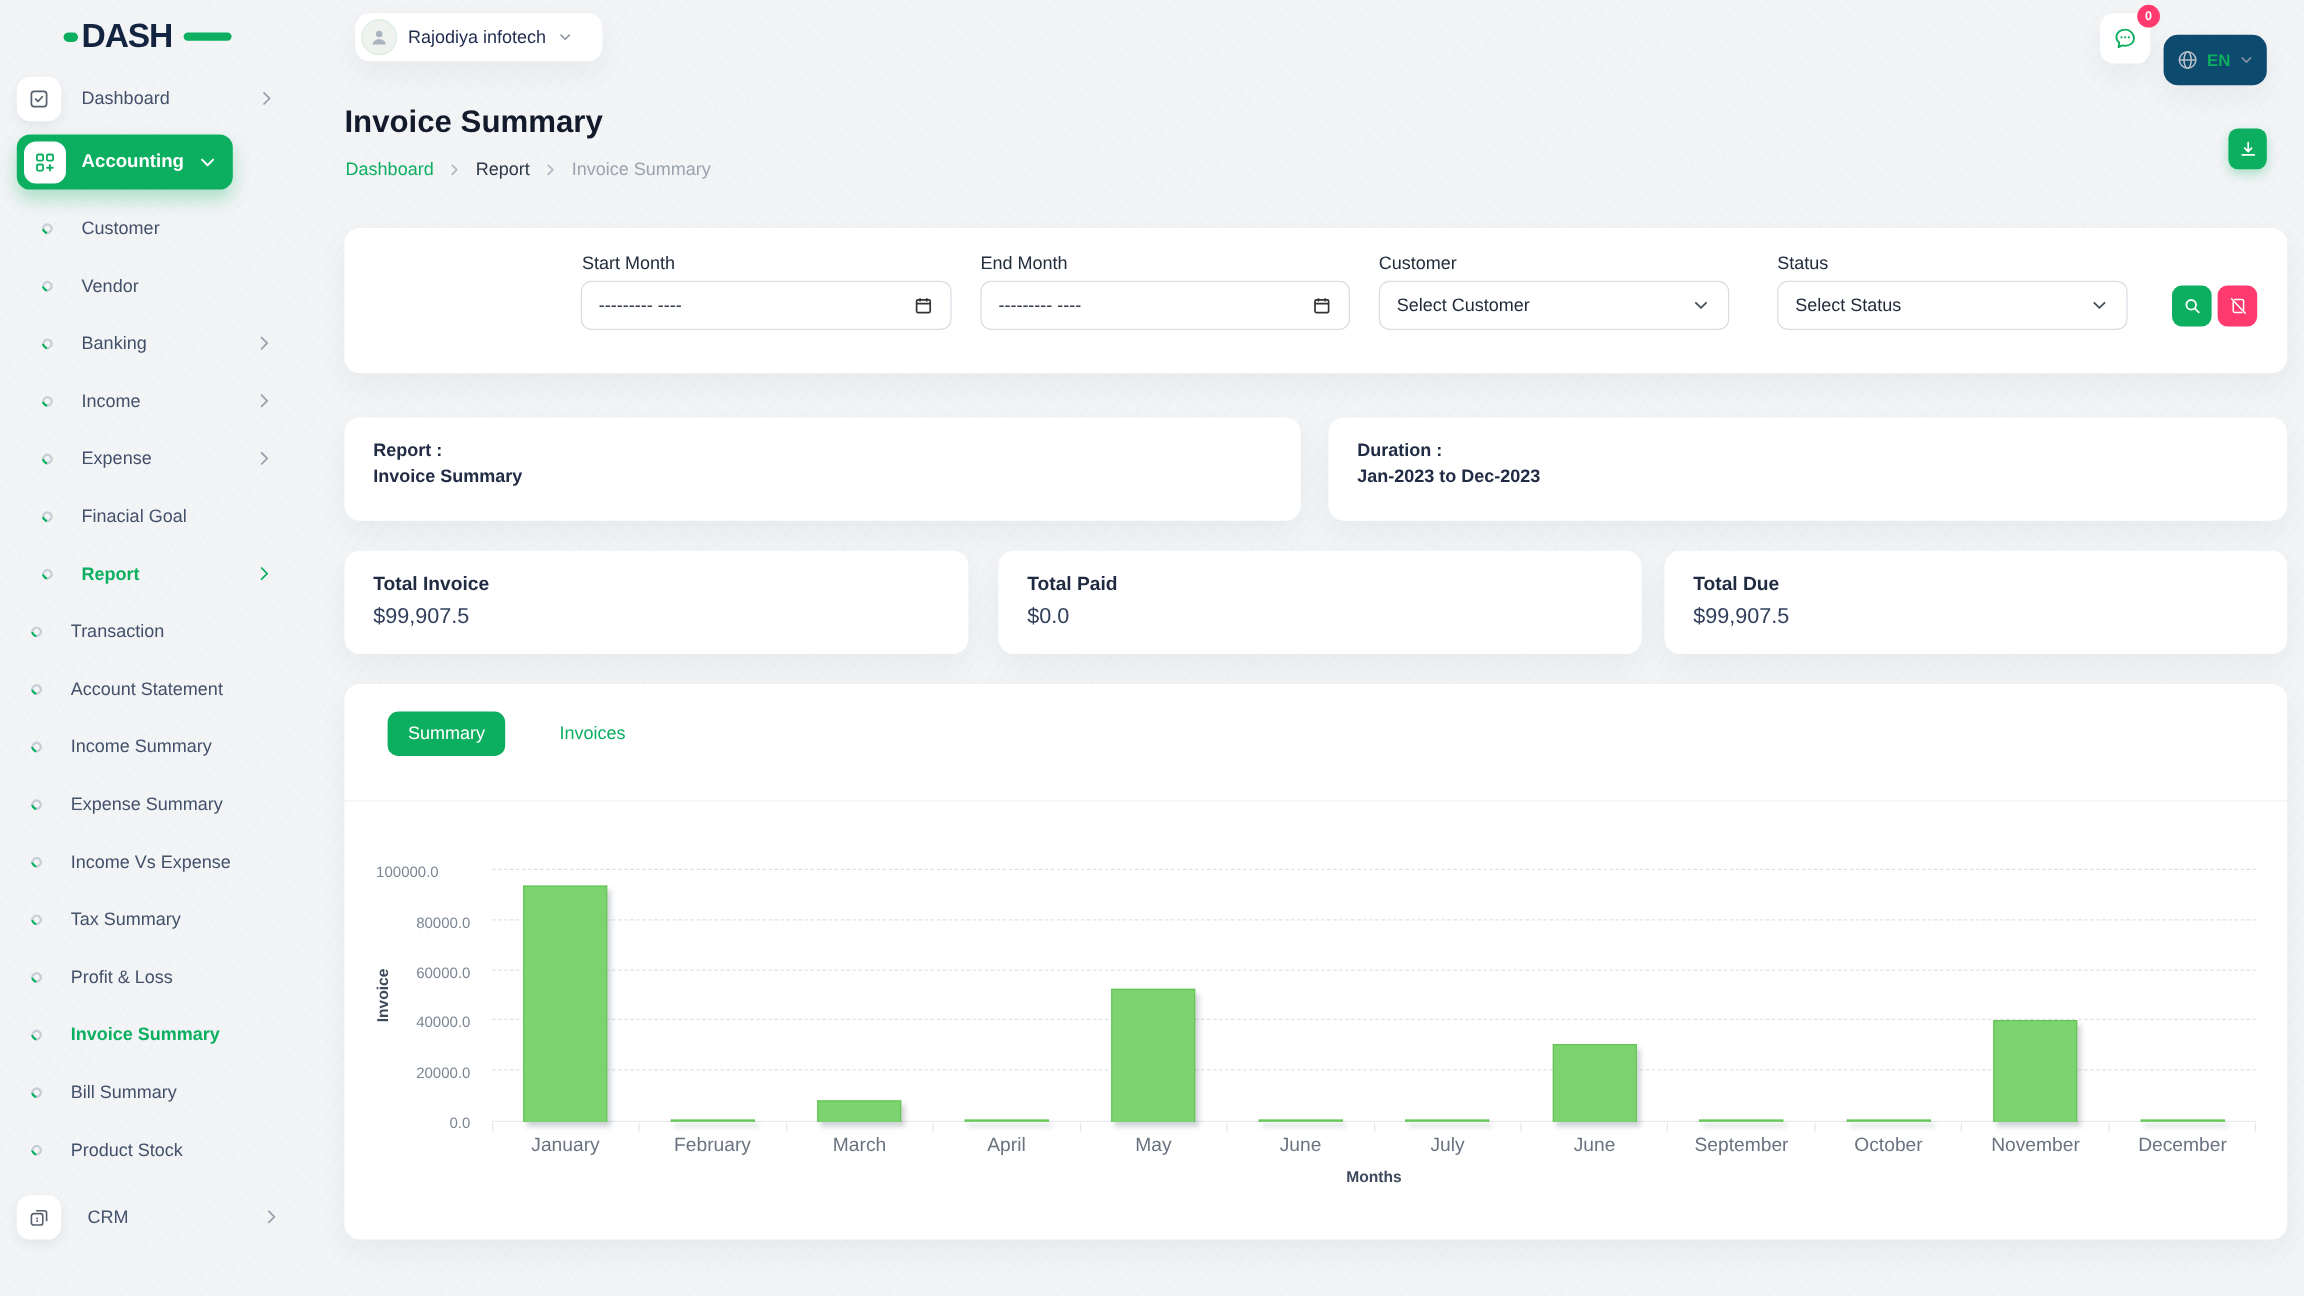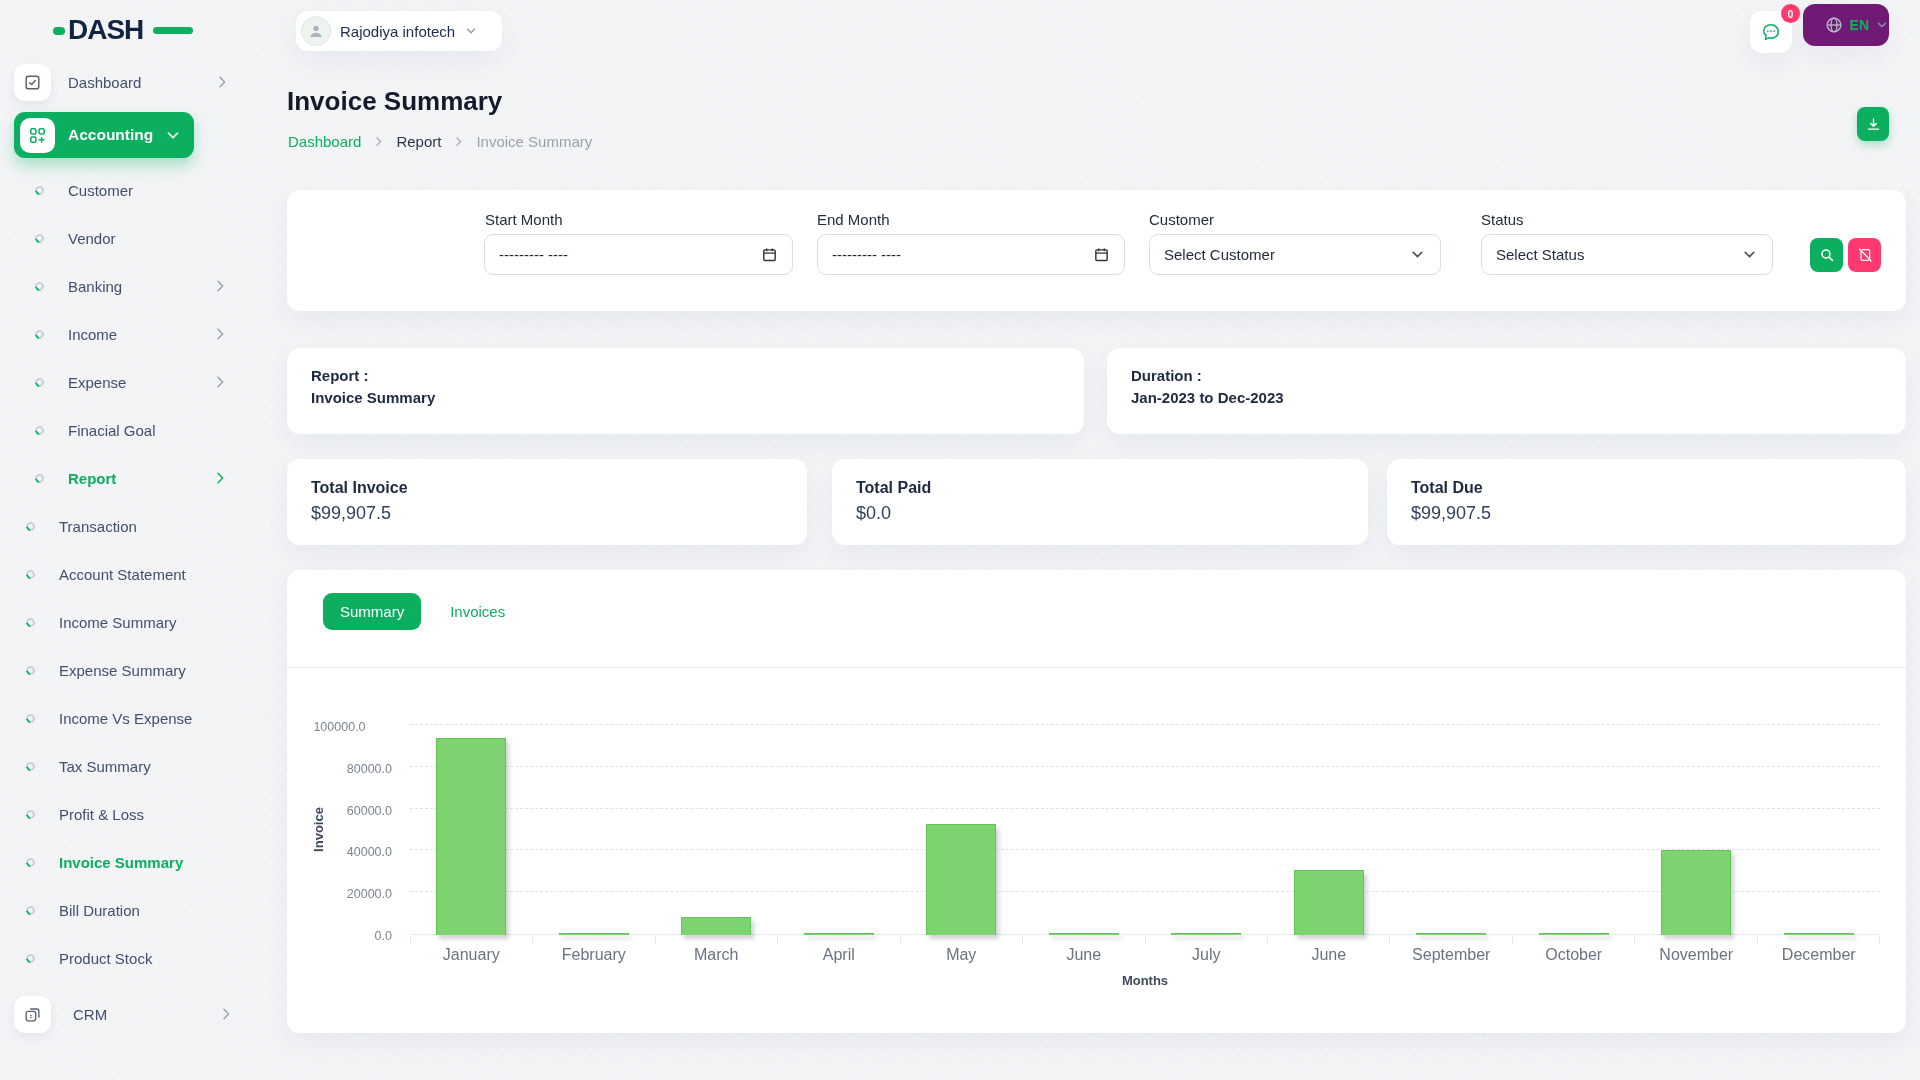--- a/index.html
+++ b/index.html
@@ -39,22 +39,22 @@
     display:flex;align-items:center;gap:9px;box-shadow:var(--card-shadow);cursor:pointer;}
   .avatar{width:30px;height:30px;border-radius:50%;background:#eef3f0;border:1px solid #d9ecdf;display:flex;align-items:center;justify-content:center;}
   .user-chip .name{font-size:15px;color:#1f2b4d;}
   .chev-sm{width:14px;height:14px;color:#8b95a3;}
 
   .icon-btn{position:absolute;top:11px;width:42px;height:42px;background:#fff;border-radius:12px;box-shadow:var(--card-shadow);
     display:flex;align-items:center;justify-content:center;cursor:pointer;}
   .btn-msgs{left:1750px;}
   .badge{position:absolute;top:-7px;right:-8px;min-width:19px;height:19px;border-radius:10px;background:var(--pink);color:#fff;
     font-size:10.5px;font-weight:700;display:flex;align-items:center;justify-content:center;padding:0 5px;}
-  .lang-chip{position:absolute;left:1803px;top:4px;width:86px;height:42px;background:#701a75;border-radius:12px;box-shadow:var(--card-shadow);
-    display:flex;align-items:center;justify-content:flex-end;gap:6px;cursor:pointer;}
+  .lang-chip{position:absolute;left:1803px;top:29px;width:86px;height:42px;background:#0c4a6e;border-radius:12px;box-shadow:var(--card-shadow);
+    display:flex;align-items:center;justify-content:center;gap:6px;cursor:pointer;}
   .lang-chip .lang{color:var(--green);font-size:14px;font-weight:700;}
 
   
   .side-top-item{position:absolute;left:14px;top:62px;width:232px;height:40px;display:flex;align-items:center;cursor:pointer;}
   .icon-box{width:37px;height:37px;background:#fff;border-radius:11px;box-shadow:0 4px 10px rgba(46,60,80,.07);
     display:flex;align-items:center;justify-content:center;flex:0 0 auto;}
   .side-top-item .side-label{margin-left:17px;font-size:15px;color:var(--side-text);}
   .side-top-item .chev{margin-left:auto;margin-right:16px;}
 
   .group-pill{position:absolute;left:14px;top:112px;width:180px;height:46px;background:var(--green);border-radius:11px;
@@ -106,21 +106,21 @@
   .info-card .k{position:absolute;left:24px;top:19px;font-size:15px;font-weight:700;color:#212c44;}
   .info-card .v{position:absolute;left:24px;top:41px;font-size:15px;font-weight:700;color:#212c44;}
   .total-card .k{position:absolute;left:24px;top:20px;font-size:16px;font-weight:700;color:#202b42;}
   .total-card .v{position:absolute;left:24px;top:44px;font-size:18px;font-weight:500;color:#32405c;}
 
   
   .summary-card{left:287px;top:570px;width:1619px;height:463px;}
   .tabs{position:absolute;left:36px;top:23px;display:flex;align-items:center;}
   .tab-active{height:37px;padding:0 17px;background:var(--green);border-radius:9px;color:#fff;font-size:15px;
     display:flex;align-items:center;cursor:pointer;}
-  .tab-link{margin-left:29px;color:var(--green);font-size:15px;cursor:pointer;}
+  .tab-link{margin-left:45px;color:var(--green);font-size:15px;cursor:pointer;}
   .card-divider{position:absolute;left:0;top:97px;width:100%;height:1px;background:#edf0f3;}
 
   #chart-grid{position:absolute;left:123px;top:156px;width:1470px;height:209px;border-bottom:1px solid #e7eaee;}
   .gridline{position:absolute;left:0;right:0;border-top:1px dashed #dfe3e8;}
   #chart-bars{position:absolute;left:123px;top:156px;width:1470px;height:209px;display:flex;}
   .bar-cell{flex:1;display:flex;align-items:flex-end;justify-content:center;height:100%;}
   .bar{width:70px;border:1px solid var(--green-border);border-bottom:none;background:var(--green-light);
     filter:drop-shadow(3px 4px 2px rgba(110,120,130,.32));}
   #chart-ticks{position:absolute;left:123px;top:366px;width:1470px;height:7px;display:flex;border-right:1px solid var(--line);}
   .tick-cell{flex:1;border-left:1px solid var(--line);}
@@ -276,21 +276,21 @@
     <div class="side-item lvl2">
       <span class="bullet"></span>
       <span class="side-label">Profit &amp; Loss</span>
     </div>
     <div class="side-item lvl2 active">
       <span class="bullet"></span>
       <span class="side-label">Invoice Summary</span>
     </div>
     <div class="side-item lvl2">
       <span class="bullet"></span>
-      <span class="side-label">Bill Duration</span>
+      <span class="side-label">Bill Summary</span>
     </div>
     <div class="side-item lvl2">
       <span class="bullet"></span>
       <span class="side-label">Product Stock</span>
     </div>
   </div>
 <div class="side-bottom">
     <div class="side-bottom-item">
       <span class="icon-box">
         <svg width="19" height="19" viewBox="0 0 24 24" fill="none" stroke="#57606d" stroke-width="1.7" stroke-linejoin="round">

